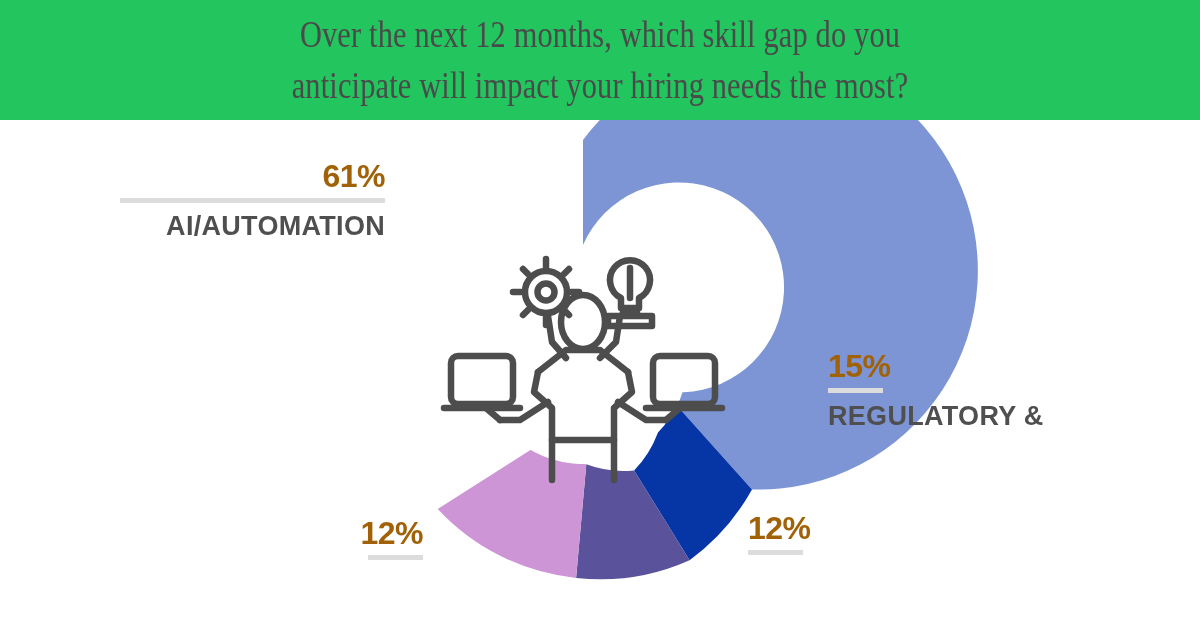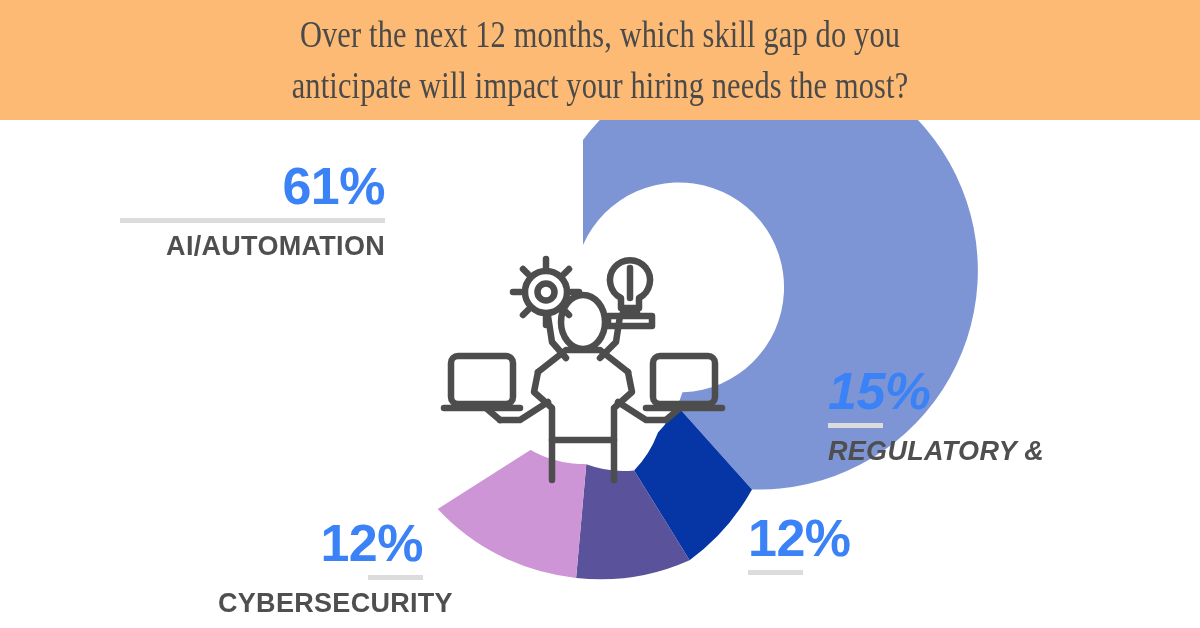--- a/index.html
+++ b/index.html
@@ -15,21 +15,21 @@
     position: relative;
   }
 
   
   #header-banner {
     position: absolute;
     left: 0;
     top: 0;
     width: 1200px;
     height: 120px;
-    background: #fdba74;
+    background: #22c55e;
     display: flex;
     align-items: center;
     justify-content: center;
   }
   #question-title {
     font-family: "Liberation Serif", serif;
     font-size: 38px;
     line-height: 1.35;
     color: #4a4a4a;
     text-align: center;
@@ -55,23 +55,23 @@
     top: 0;
     width: 1200px;
     height: 508px;
   }
 
   
   .callout {
     position: absolute;
   }
   .pct {
-    font-size: 52px;
+    font-size: 32px;
     font-weight: bold;
-    color: #3b82f6;
+    color: #a16207;
     line-height: 1.0;
     letter-spacing: -0.5px;
   }
   .lbl {
     font-size: 27px;
     font-weight: bold;
     color: #4f4f4f;
     line-height: 1.22;
     letter-spacing: 0.3px;
   }
@@ -79,21 +79,21 @@
     height: 5px;
     background: #dcdcdc;
     margin: 6px 0 7px 0;
   }
 
   .align-right { text-align: right; }
   .align-left  { text-align: left; }
 
   
   #callout-ai          { left: 120px;  top: 160px;  width: 265px; }
-  #callout-regulatory  { left: 828px;  top: 365px;  width: 250px; font-style: italic; }
+  #callout-regulatory  { left: 828px;  top: 350px;  width: 250px; }
   #callout-data        { left: 748px;  top: 512px;  width: 215px; }
   #callout-cyber       { left: 218px;  top: 517px;  width: 205px; }
 </style>
 </head>
 <body>
 
 <div id="header-banner">
   <div id="question-title">Over the next 12 months, which skill gap do you
 anticipate will impact your hiring needs the most?</div>
 </div>
@@ -206,14 +206,13 @@
 </div>
 
 <div class="callout align-left" id="callout-data">
   <div class="pct">12%</div>
   <div class="rule" style="width:55px;"></div>
 </div>
 
 <div class="callout align-right" id="callout-cyber">
   <div class="pct">12%</div>
   <div class="rule" style="width:55px;margin-left:auto;"></div>
-  <div class="lbl">CYBERSECURITY</div>
 </div>
 
 </body></html>

